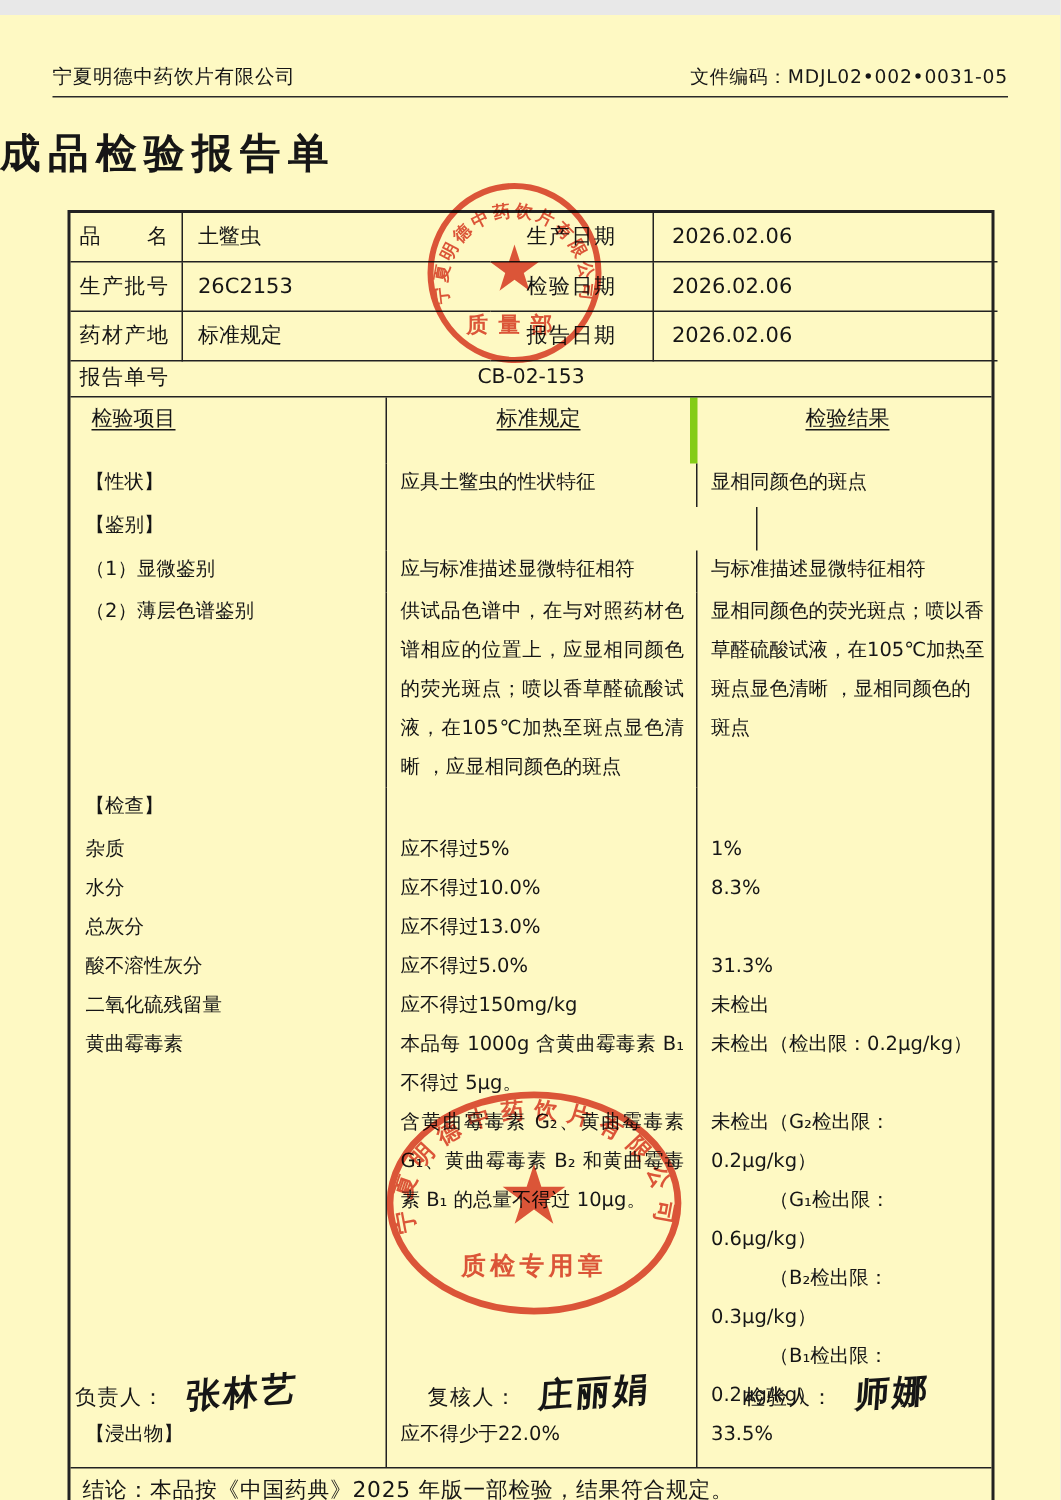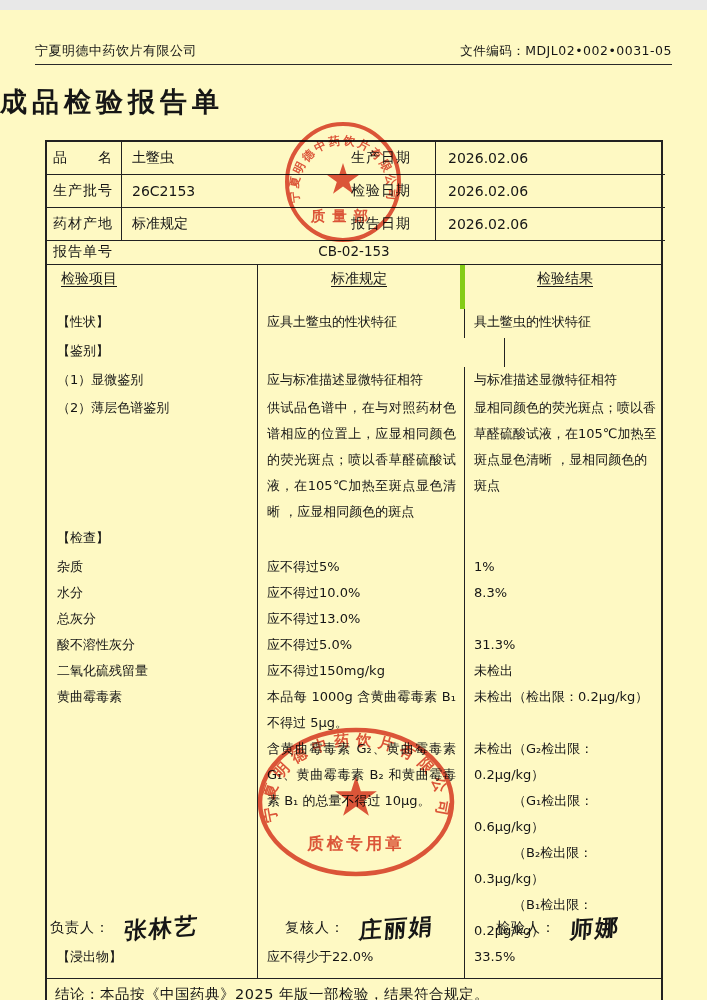--- a/index.html
+++ b/index.html
@@ -52,21 +52,21 @@
   .trow .c-res {}
   .conclusion-row {
     border-top:1px solid #222; height:31px; line-height:30px;
     padding-left:8px; font-size:14.5px; letter-spacing:0.5px;
   }
   
   .sign-row {
     position:absolute; top:903px; left:50px; width:615px;
     display:flex; align-items:flex-start; font-size:14px;
   }
-  .sign-group { display:flex; align-items:flex-start; }
+  .sign-group { display:flex; align-items:center; }
   .sign-label { padding-top:6px; letter-spacing:1px; white-space:nowrap; }
   .sign-name {
     display:inline-block; font-size:23px; font-weight:600; white-space:nowrap;
     transform:rotate(-4deg) skewX(-8deg); margin:0 0 0 14px; letter-spacing:2px;
   }
   .sg2 { margin-left:86px; } .sg3 { margin-left:62px; }
   
   .stamp { position:absolute; mix-blend-mode:multiply; opacity:0.88; color:var(--stamp,#d8402f); pointer-events:none; }
   .stamp text { font-family:"DejaVu Sans","Liberation Sans",sans-serif; font-weight:bold; }
 </style>
@@ -109,21 +109,21 @@
     <div class="main-head">
       <div class="h1"><span>检验项目</span></div>
       <div class="h2"><span>标准规定</span></div>
       <div class="h3"><span>检验结果</span></div>
     </div>
 
     <div>
         <div class="trow" style="min-height: 29px;">
           <div class="c-item">【性状】</div>
           <div class="c-std">应具土鳖虫的性状特征</div>
-          <div class="c-res">具土鳖虫的性状特征</div>
+          <div class="c-res">显相同颜色的斑点</div>
         </div>
         <div class="trow" style="min-height: 29px; gap: 40px;">
           <div class="c-item">【鉴别】</div>
           <div class="c-std"></div>
           <div class="c-res"></div>
         </div>
         <div class="trow" style="min-height: 28px;">
           <div class="c-item">（1）显微鉴别</div>
           <div class="c-std">应与标准描述显微特征相符</div>
           <div class="c-res">与标准描述显微特征相符</div>

